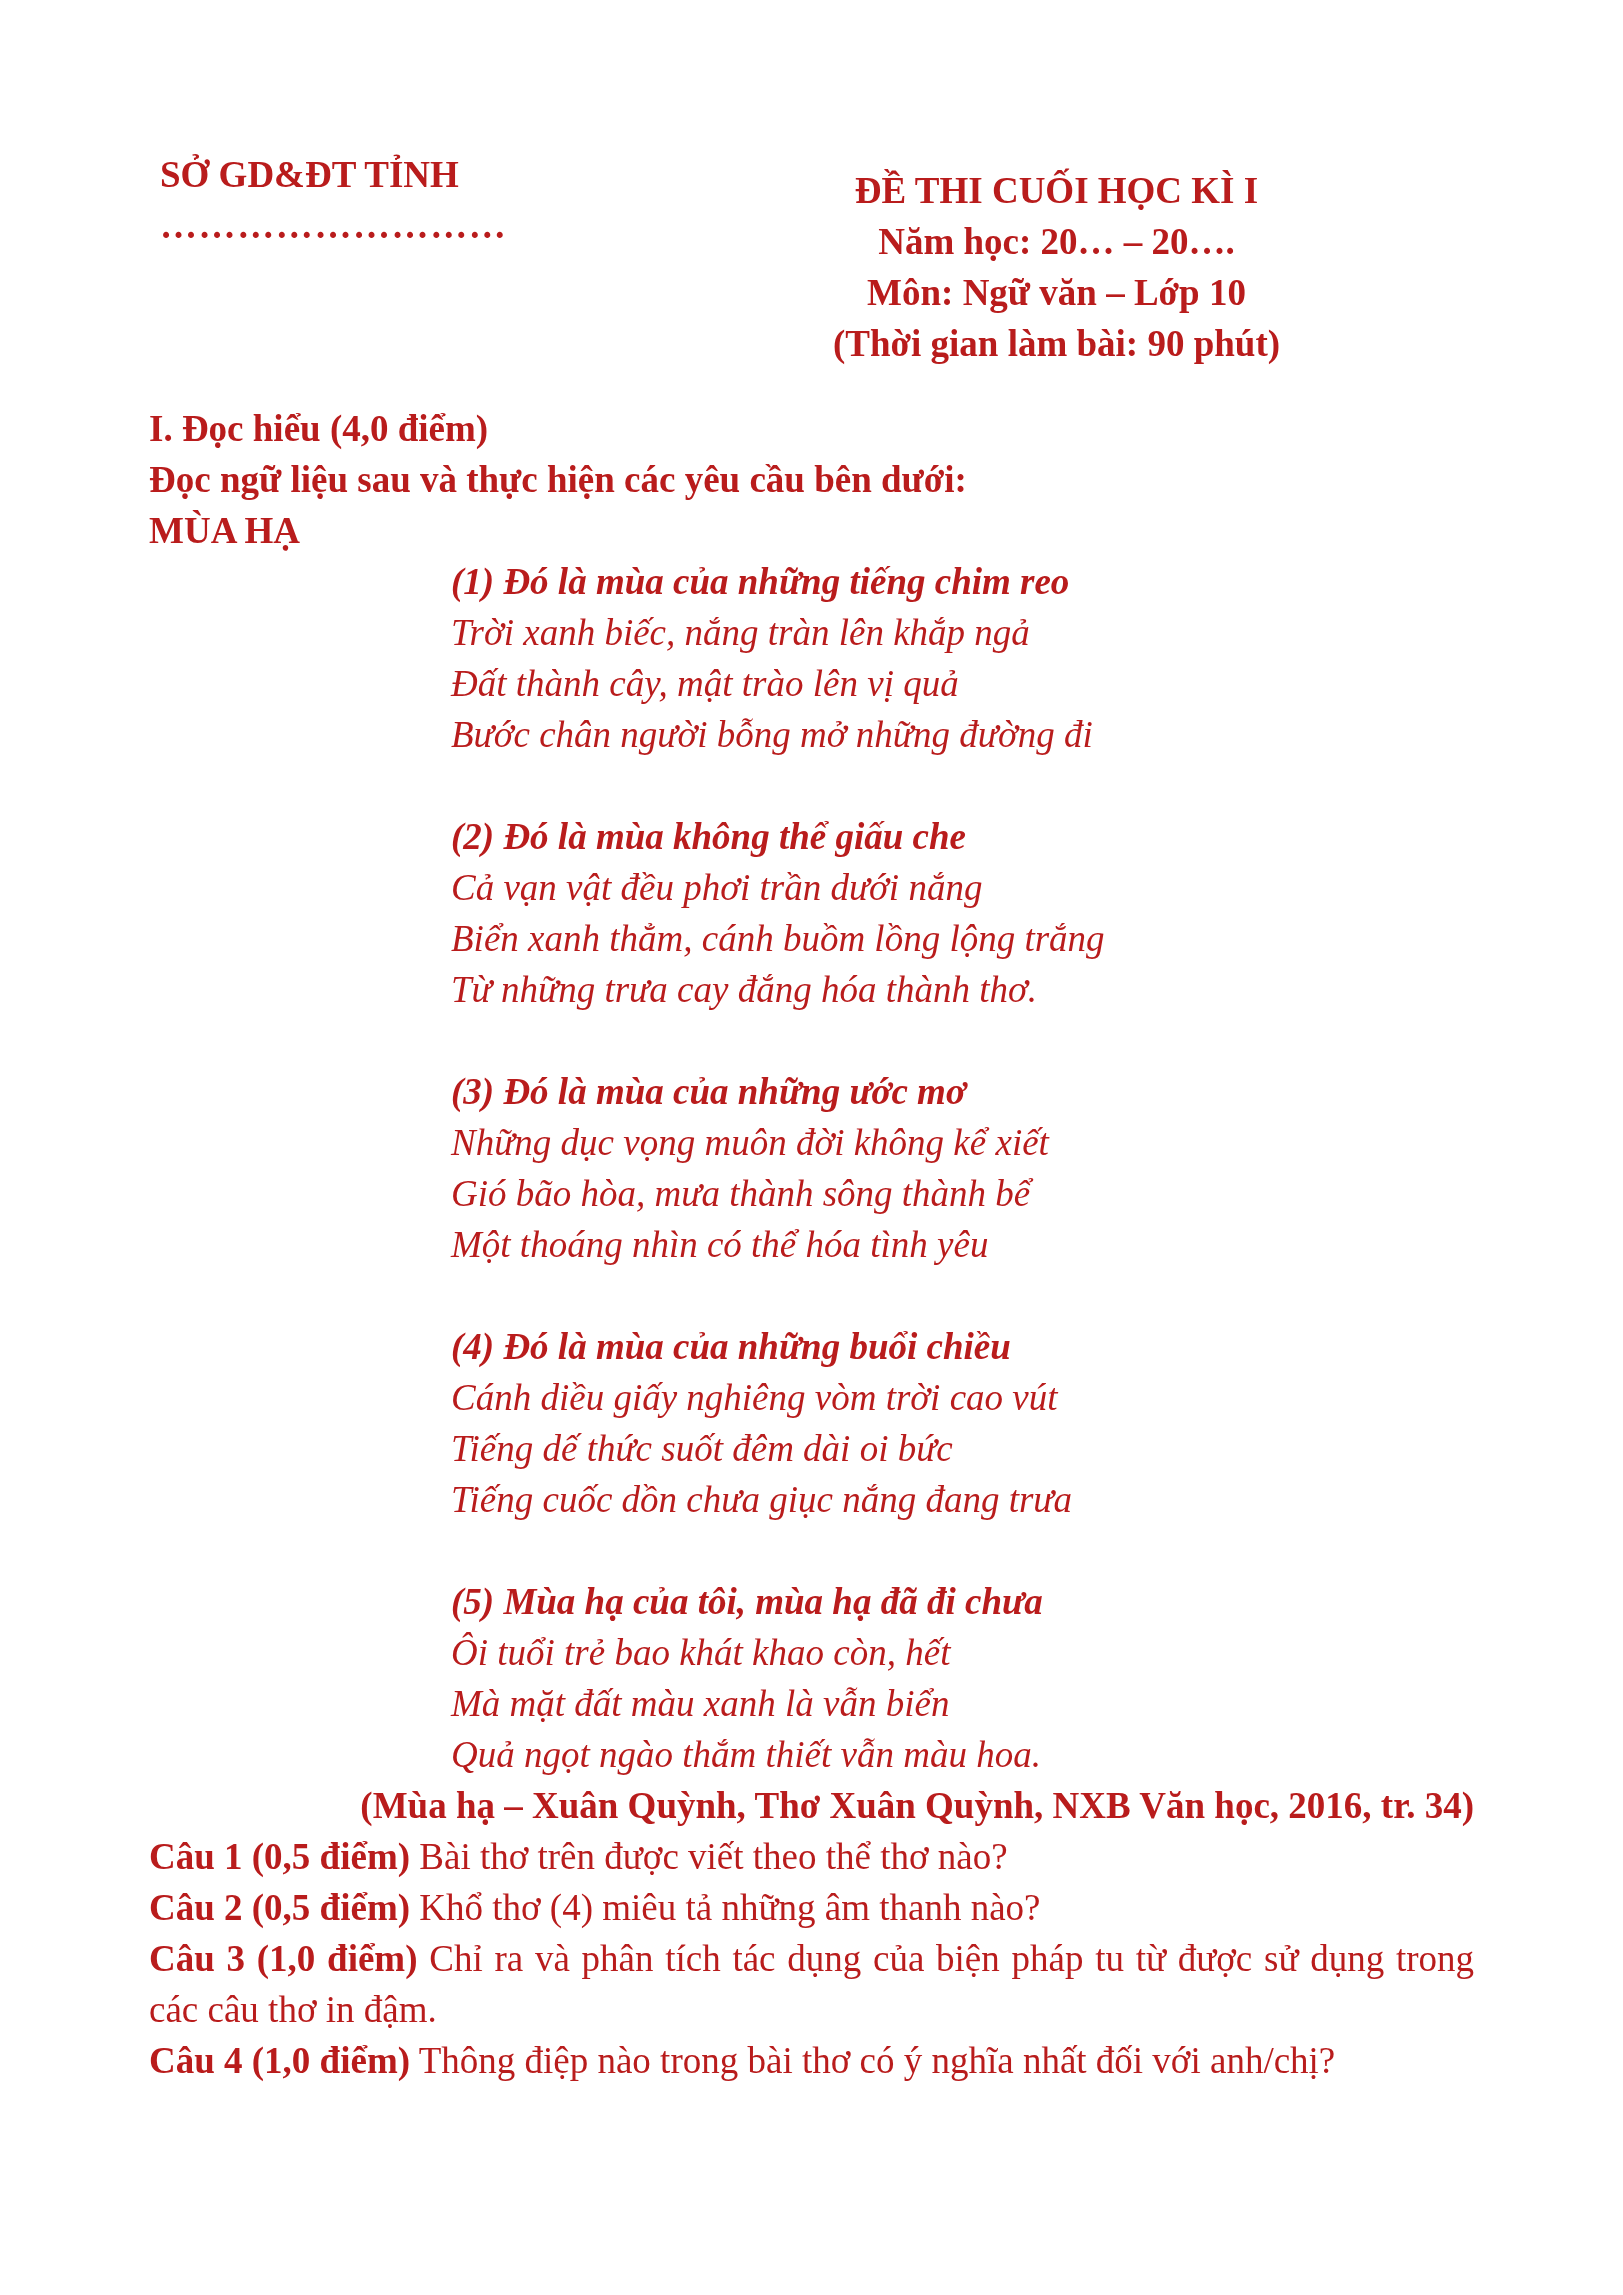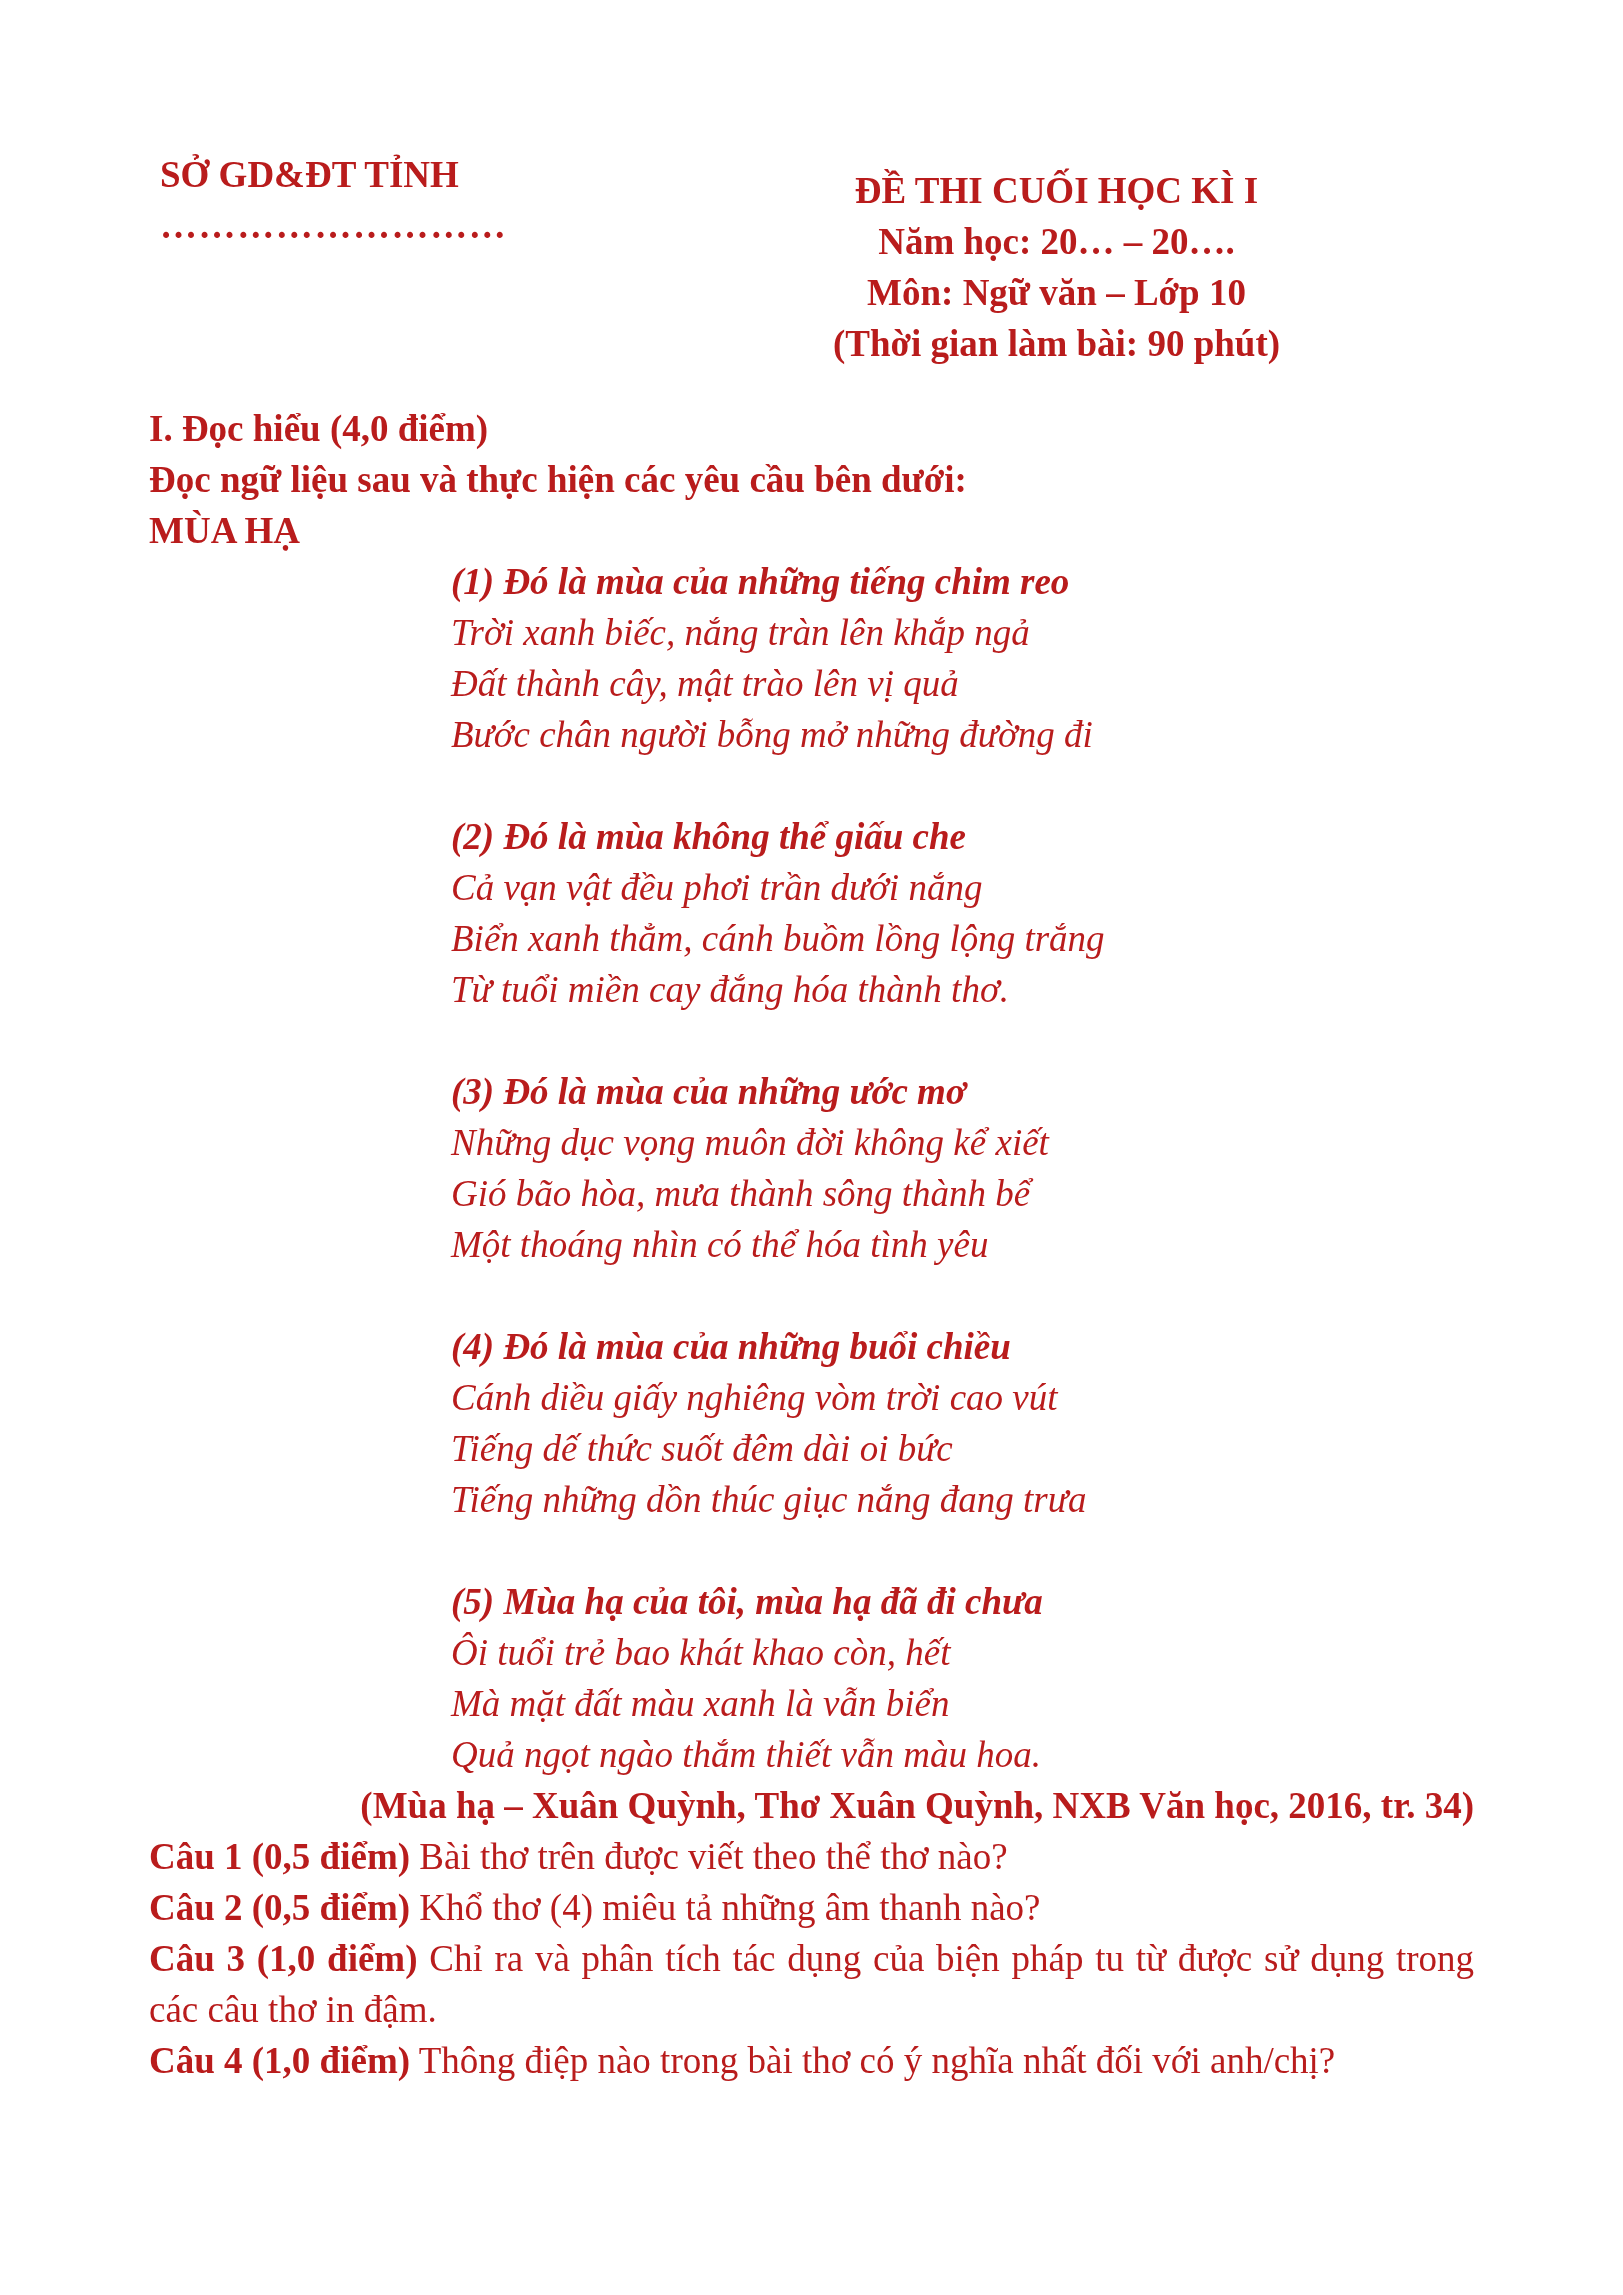--- a/index.html
+++ b/index.html
@@ -77,33 +77,33 @@
       <div class="stanza">
         <p class="bi">(1) Đó là mùa của những tiếng chim reo</p>
         <p class="i">Trời xanh biếc, nắng tràn lên khắp ngả</p>
         <p class="i">Đất thành cây, mật trào lên vị quả</p>
         <p class="i">Bước chân người bỗng mở những đường đi</p>
       </div>
       <div class="stanza">
         <p class="bi">(2) Đó là mùa không thể giấu che</p>
         <p class="i">Cả vạn vật đều phơi trần dưới nắng</p>
         <p class="i">Biển xanh thẳm, cánh buồm lồng lộng trắng</p>
-        <p class="i">Từ tuổi miền cay đắng hóa thành thơ.</p>
+        <p class="i">Từ những trưa cay đắng hóa thành thơ.</p>
       </div>
       <div class="stanza">
         <p class="bi">(3) Đó là mùa của những ước mơ</p>
         <p class="i">Những dục vọng muôn đời không kể xiết</p>
         <p class="i">Gió bão hòa, mưa thành sông thành bể</p>
         <p class="i">Một thoáng nhìn có thể hóa tình yêu</p>
       </div>
       <div class="stanza">
         <p class="bi">(4) Đó là mùa của những buổi chiều</p>
         <p class="i">Cánh diều giấy nghiêng vòm trời cao vút</p>
         <p class="i">Tiếng dế thức suốt đêm dài oi bức</p>
-        <p class="i">Tiếng những dồn thúc giục nắng đang trưa</p>
+        <p class="i">Tiếng cuốc dồn chưa giục nắng đang trưa</p>
       </div>
       <div class="stanza">
         <p class="bi">(5) Mùa hạ của tôi, mùa hạ đã đi chưa</p>
         <p class="i">Ôi tuổi trẻ bao khát khao còn, hết</p>
         <p class="i">Mà mặt đất màu xanh là vẫn biển</p>
         <p class="i">Quả ngọt ngào thắm thiết vẫn màu hoa.</p>
       </div>
     </div>
 
     <p class="citation">(Mùa hạ – Xuân Quỳnh, Thơ Xuân Quỳnh, NXB Văn học, 2016, tr. 34)</p>

